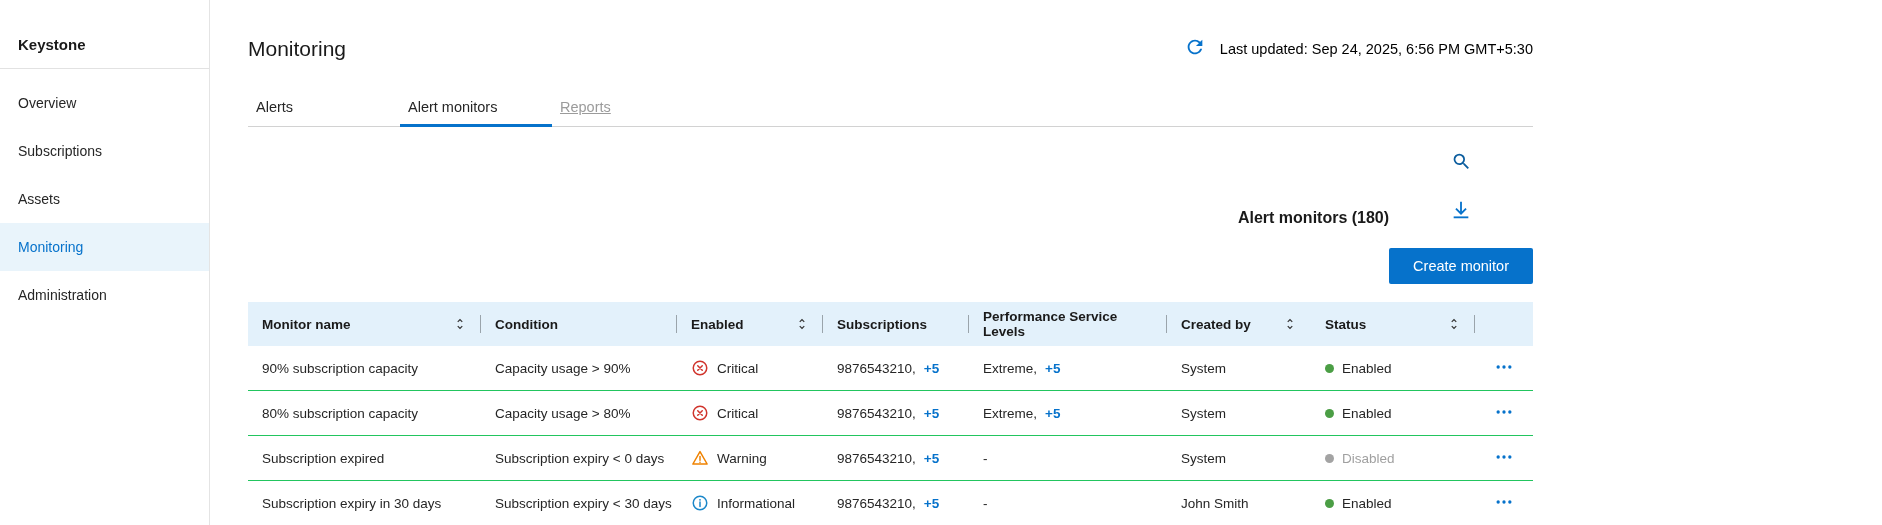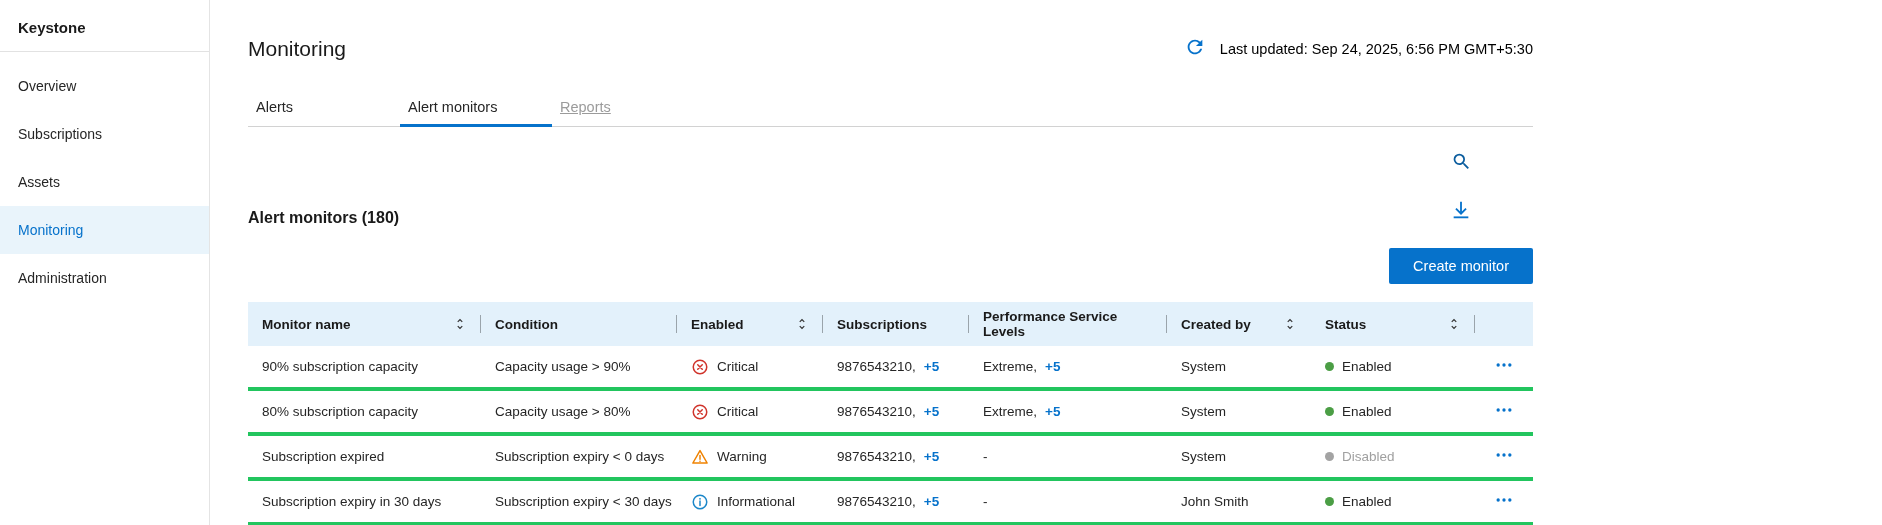--- a/index.html
+++ b/index.html
@@ -6,62 +6,62 @@
   html,body { margin:0; padding:0; }
   body {
     width:1882px; height:525px; overflow:hidden;
     background:#ffffff; color:#262626;
     font-family:"Liberation Sans", sans-serif; font-size:14px;
   }
   .app { display:flex; height:100%; }
 
   
   .sidebar { width:210px; min-width:210px; border-right:1px solid #e4e4e4; background:#fff; }
-  .brand { padding:19px 18px 15px; font-size:15px; font-weight:700; color:#1a1a1a; }
+  .brand { padding:19px 18px 15px; font-size:15px; font-weight:700; color:#1a1a1a;margin-top:17px; }
   .brand-divider { height:1px; background:#e2e2e2; margin-bottom:10px; }
   .nav-item { padding:16px 18px; font-size:14px; color:#262626; cursor:pointer; }
   .nav-item.active { background:var(--sidebar_active_bg,#e9f4fb); color:var(--primary,#0672cb); }
 
   
   main { flex:1; padding:0 349px 0 38px; }
 
   .page-header { display:flex; justify-content:space-between; align-items:center; margin-top:36px; }
   .page-title { margin:0; font-size:21px; font-weight:400; color:#1a1a1a; }
   .updated { display:flex; align-items:center; gap:14px; font-size:14.5px; color:#000000; }
   .icon-btn { background:none; border:none; padding:0; cursor:pointer; display:flex; align-items:center; }
 
   
   .tabs { display:flex; margin-top:26px; border-bottom:1px solid #d2d2d2; }
   .tab { width:152px; padding:12px 8px 9px; font-size:14.5px; color:#262626;
          cursor:pointer; border-bottom:3px solid transparent; margin-bottom:-1px; }
   .tab.active { font-weight:400; border-bottom-color:var(--primary,#0672cb); }
   .tab.disabled { color:#9b9b9b; cursor:default;text-decoration:underline; }
 
   
-  .toolbar { display:flex; justify-content:space-between; align-items:center; margin-top:24px;gap:28px; }
+  .toolbar { display:flex; justify-content:flex-end; align-items:center; margin-top:24px; }
   .section-title { margin:0; font-size:16px; font-weight:700; color:#1a1a1a; }
   .toolbar-actions { display:flex; align-items:center; gap:24px;flex-direction:column; }
   .btn-primary { background:var(--primary,#0672cb); color:#fff; border:none; border-radius:2px;
                  height:36px; padding:0 24px; font-size:14.5px; font-family:inherit; cursor:pointer; }
 
   
   .table { margin-top:18px; font-size:13.5px; }
   .thead, .trow {
     display:grid;
     grid-template-columns:233px 196px 146px 146px 198px 144px 164px 1fr;
     align-items:center;
   }
   .thead { background:var(--table_header_bg,#e3f1fb); height:44px; font-weight:700; color:#1a1a1a; }
   .th { display:flex; align-items:center; justify-content:space-between; gap:6px;
         padding:0 14px; height:100%; position:relative; }
   .th.has-divider::after { content:""; position:absolute; right:0; top:13px; bottom:13px;
         width:1px; background:#9aa4ab; }
   .sort-icon { flex:0 0 auto; display:flex; cursor:pointer; }
 
-  .trow { height:45px; border-bottom:4px solid #22c55e; background:#fff; }
+  .trow { height:45px; border-bottom:1px solid #22c55e; background:#fff; }
   .td { padding:0 14px; display:flex; align-items:center; gap:8px; min-width:0; white-space:nowrap; }
   .more-link { color:var(--primary,#0672cb); font-weight:700; cursor:pointer; }
   .status-dot { width:9px; height:9px; border-radius:50%; background:var(--success,#4b9e45); flex:0 0 auto; }
   .trow.row-disabled .status-dot { background:var(--disabled,#a3a3a3); }
   .trow.row-disabled .status-text { color:#a0a0a0; }
   .td-actions { justify-content:center; }
   .sev-icon { display:flex; flex:0 0 auto; }
 </style>
 </head>
 <body>

